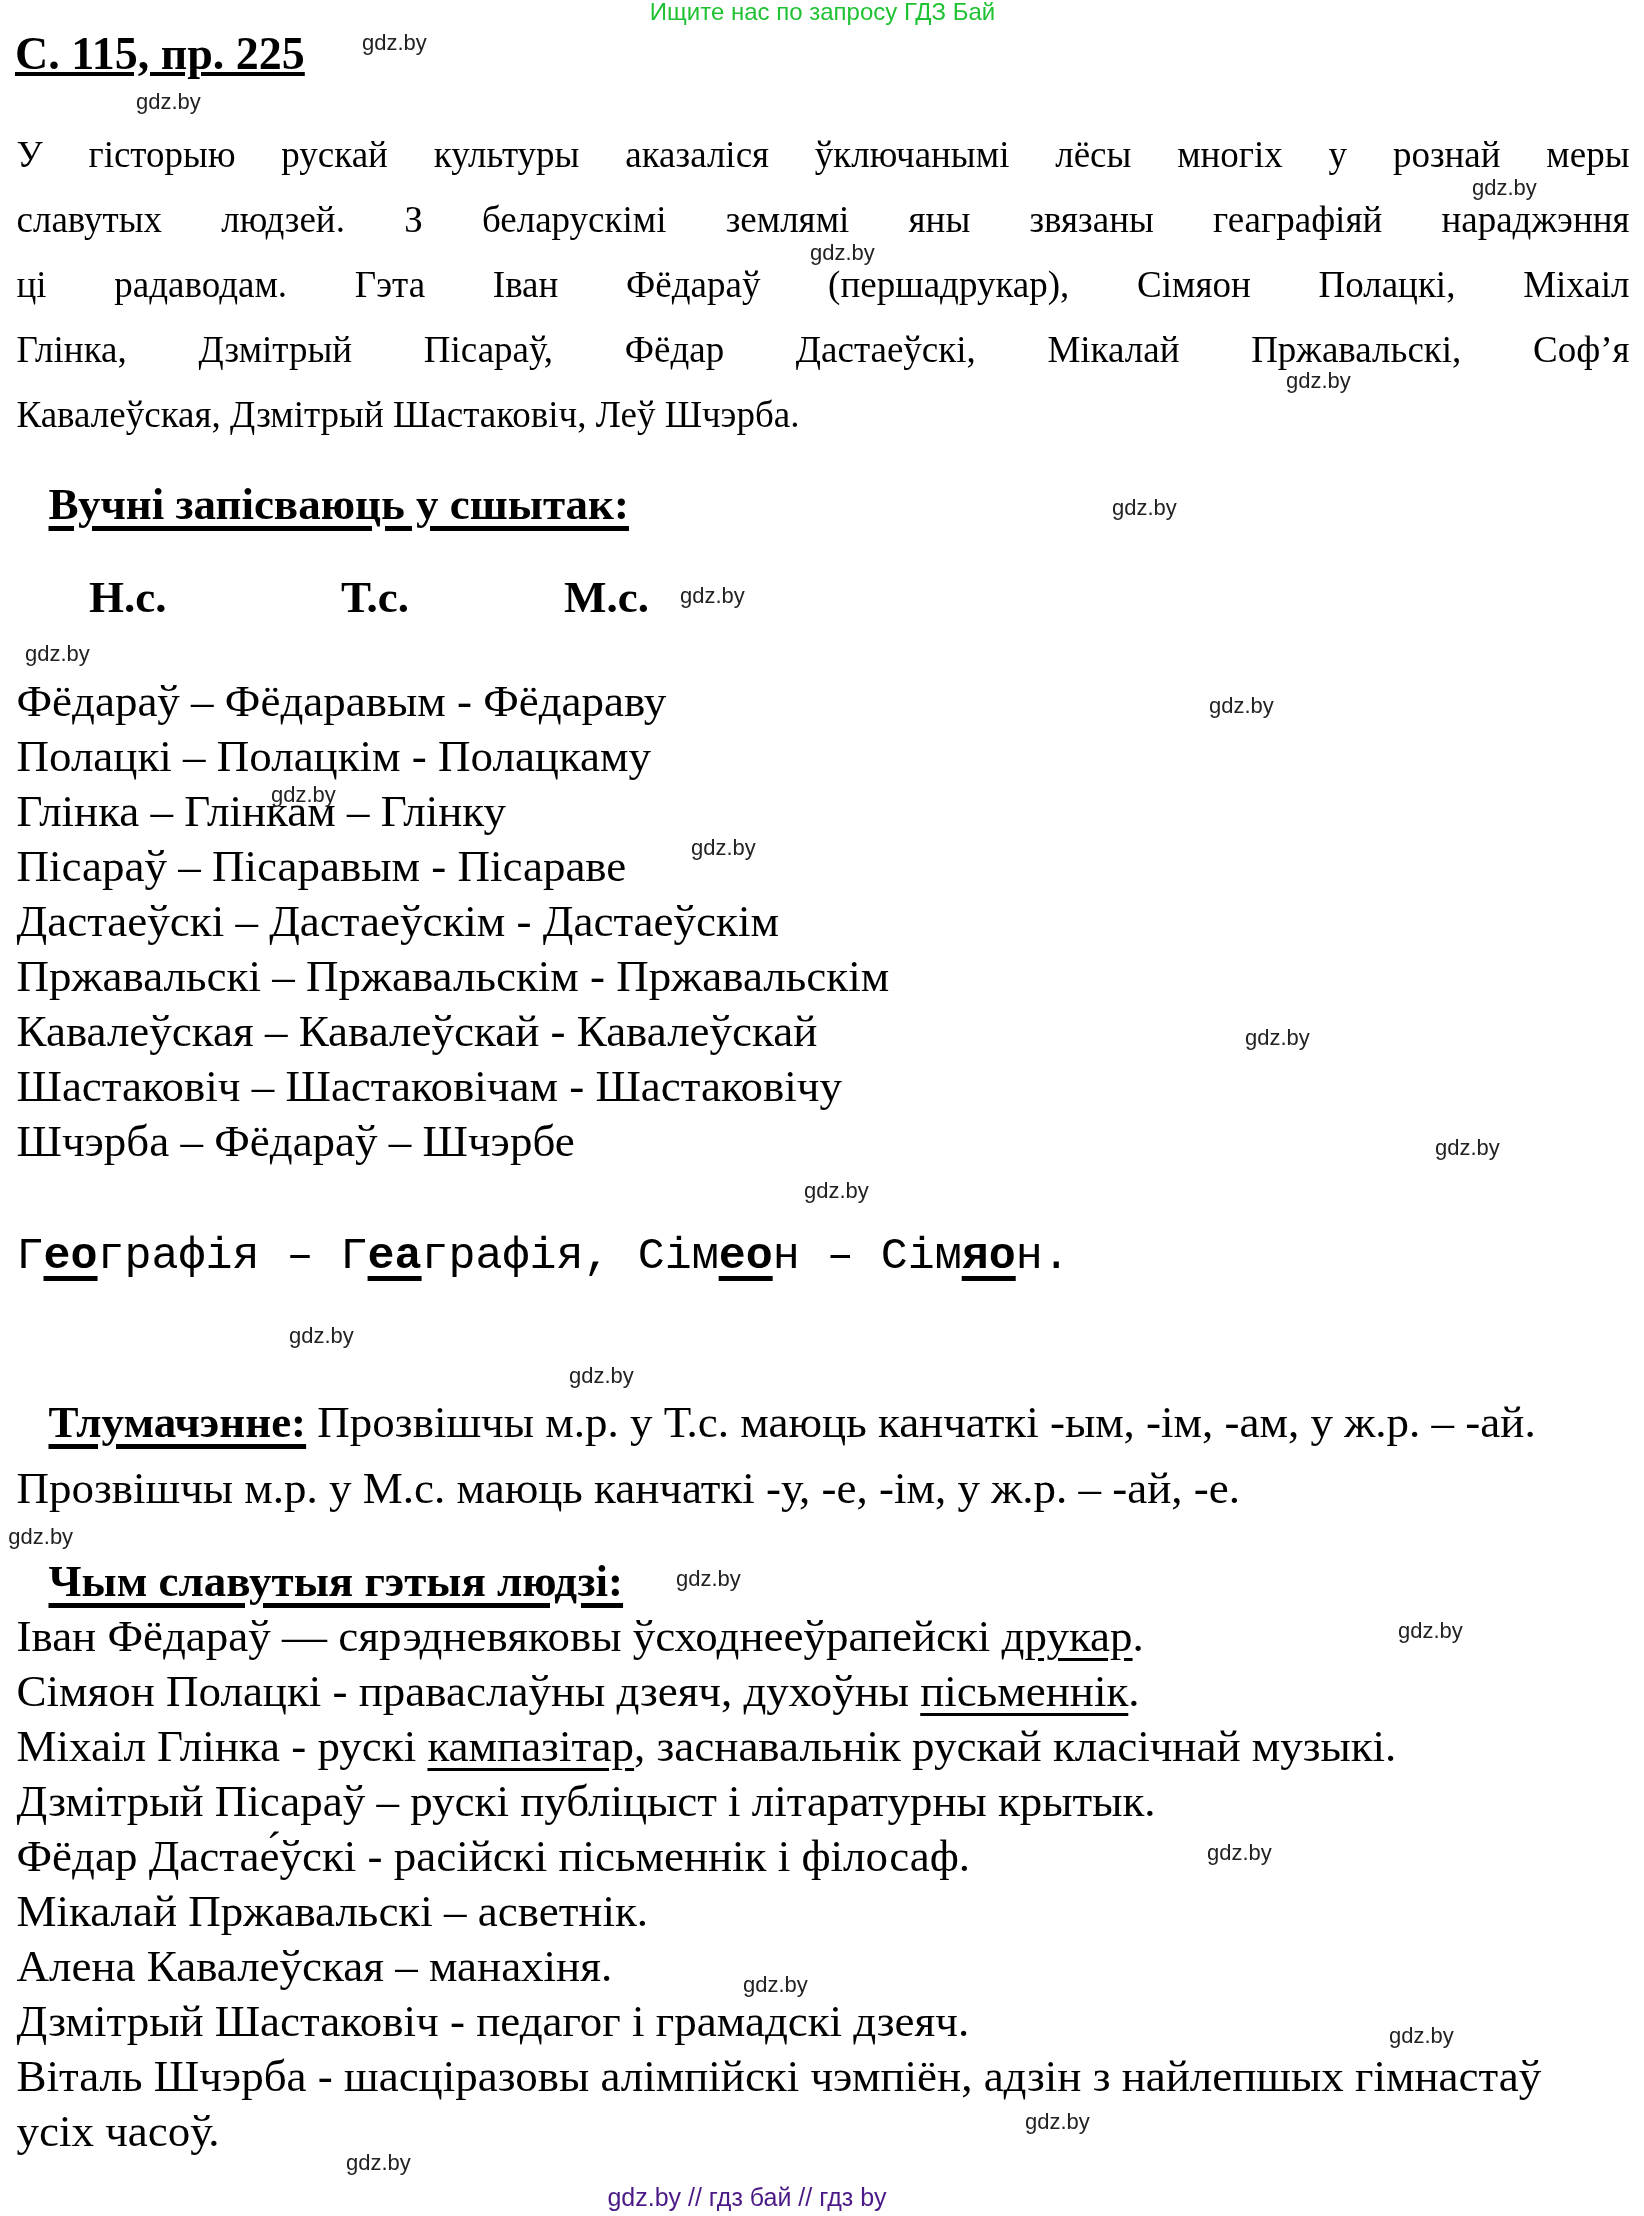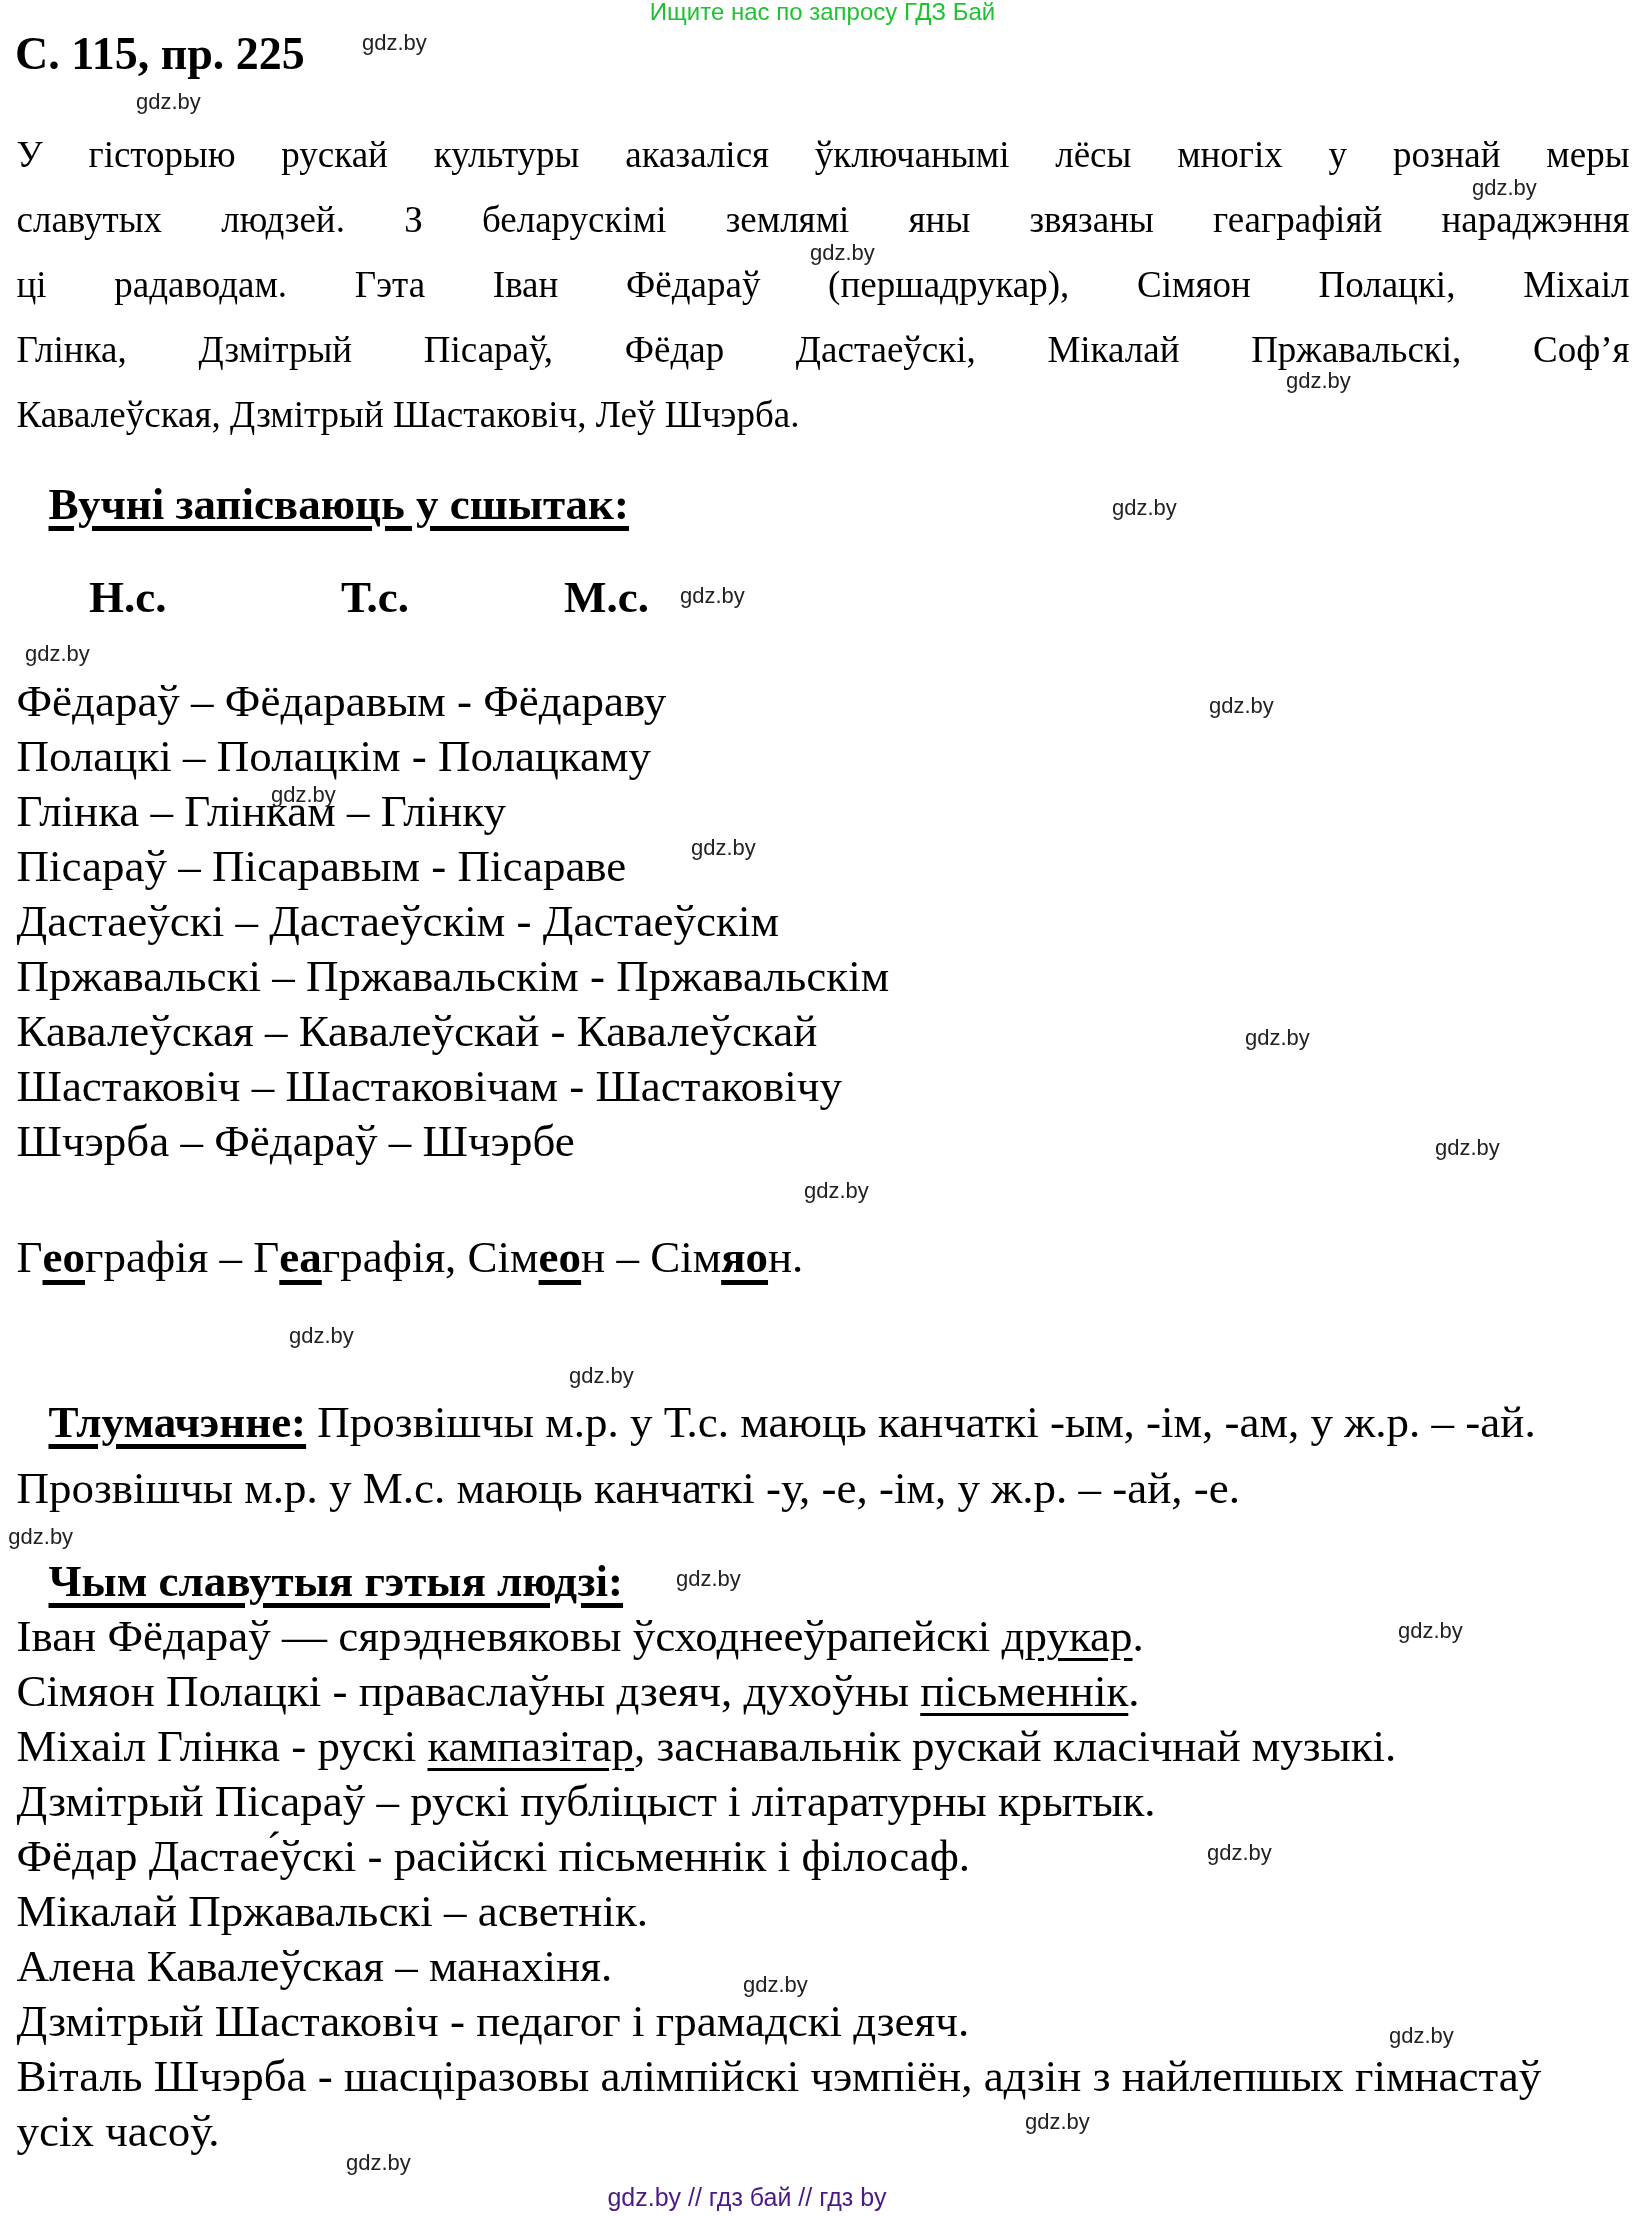--- a/index.html
+++ b/index.html
@@ -2,32 +2,32 @@
 <html style="font-size:13.2px"><head>
 <meta charset="utf-8">
 <style>
   html, body { margin:0; padding:0; background:#ffffff; }
   body { width:1645px; height:2216px; position:relative; overflow:hidden;
          font-family:"Liberation Serif", "DejaVu Serif", serif; color:#000; }
   .abs { position:absolute; }
   .banner { top:-1.7px; left:0; width:1645px; text-align:center;
             font-family:"Liberation Sans","DejaVu Sans",sans-serif; font-size:24px;
             color:#1ec232; }
-  .title { left:15px; top:25px; font-weight:bold; font-size:46px; line-height:58px; }
+  .title { left:15px; top:25px; font-weight:bold; font-size:46px; line-height:58px;text-decoration:underline; }
   .para { left:16.5px; top:122px; width:1613px; font-size:37px; line-height:65px;
           text-align:justify; }
   .para .ln { display:block; white-space:nowrap; text-align-last:justify; }
   .para .ln.last { text-align-last:left; }
   .sec-head { font-weight:bold; font-size:45px; text-decoration:underline;
               text-decoration-thickness:5px; text-underline-offset:6.6px;margin-left:32px; }
   .cols { top:571px; left:0; font-weight:bold; font-size:45px; }
   .cols span { position:absolute; top:0; white-space:nowrap; }
   .forms { left:16.5px; top:674px; font-size:45px; line-height:55px; }
   .forms div { white-space:nowrap; }
-  .geo { left:16.5px; top:1231px; font-size:45px; white-space:nowrap; }
+  .geo { left:16.5px; top:1231px; font-size:45px; white-space:nowrap;font-family:Liberation Mono, monospace; }
   .geo u { font-weight:bold; text-decoration-thickness:5px; text-underline-offset:8.3px; }
   .expl { left:16.5px; top:1389px; font-size:45px; line-height:66px; white-space:nowrap; }
   .expl .sec-head { font-size:45px; }
   .fame-head { left:16.5px; top:1555px; }
   .fame { left:16.5px; top:1609px; font-size:45px; line-height:55px; }
   .fame div { white-space:nowrap; }
   .fame u { text-decoration-thickness:3.3px; text-underline-offset:6.6px; }
   .wm { position:absolute; font-family:"Liberation Sans","DejaVu Sans",sans-serif;
         font-size:22px; color:#222; white-space:nowrap; }
   .footer { left:0; top:2183px; width:1494px; text-align:center;

